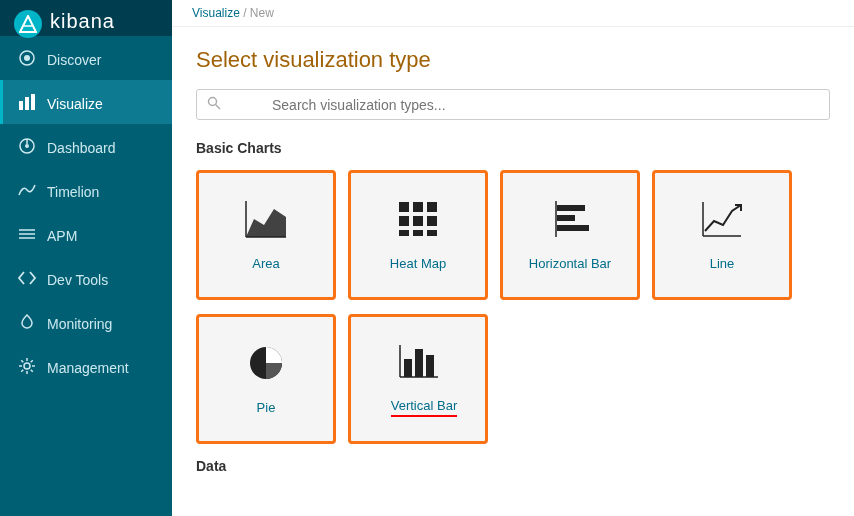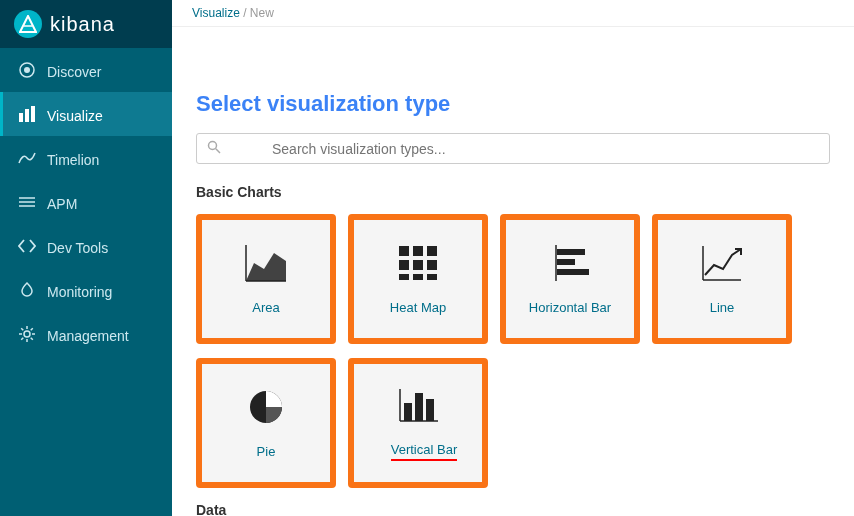--- a/index.html
+++ b/index.html
@@ -9,24 +9,24 @@
     #sidebar {
       width: 172px;
       background: #005f73;
       display: flex;
       flex-direction: column;
       color: white;
       flex-shrink: 0;
     }
     #logo-area {
       display: flex;
-      align-items: center;
+      align-items: flex-start;
       padding: 10px 14px;
       background: #003d4f;
-      height: 48px;
+      height: 36px;
     }
     #logo-icon {
       width: 28px;
       height: 28px;
       background: #00b5c8;
       border-radius: 50%;
       display: flex;
       align-items: center;
       justify-content: center;
       margin-right: 8px;
@@ -78,24 +78,23 @@
       color: #999;
       border-bottom: 1px solid #eee;
       background: white;
     }
     #breadcrumb-bar a { color: #006e8a; text-decoration: none; }
     #content {
       padding: 20px 24px;
     }
     #page-title {
       font-size: 22px;
-      font-weight: 700;
-      color: #3b82f6;
+      font-weight: 400;
+      color: #a16207;
       margin-bottom: 16px;
-      margin-top: 44px;
     }
     #search-box {
       display: flex;
       align-items: center;
       border: 1px solid #ccc;
       border-radius: 3px;
       padding: 6px 10px;
       margin-bottom: 20px;
       width: 100%;
       background: white;
@@ -122,21 +121,21 @@
     .chart-grid {
       display: flex;
       flex-wrap: wrap;
       gap: 12px;
       margin-bottom: 14px;
     }
     .chart-card {
       width: 140px;
       height: 130px;
       background: #f5f5f5;
-      border: 6px solid #f97316;
+      border: 3px solid #f97316;
       border-radius: 4px;
       display: flex;
       flex-direction: column;
       align-items: center;
       justify-content: center;
       cursor: pointer;
       transition: border-color 0.2s;
     }
     .chart-icon {
       font-size: 40px;
@@ -180,20 +179,30 @@
   </div>
   <div class="nav-item active">
     <div class="nav-icon">
       <svg width="18" height="18" viewBox="0 0 18 18">
         <rect x="1" y="8" width="4" height="9" fill="currentColor"></rect>
         <rect x="7" y="4" width="4" height="13" fill="currentColor"></rect>
         <rect x="13" y="1" width="4" height="16" fill="currentColor"></rect>
       </svg>
     </div>
     <span>Visualize</span>
+  </div>
+  <div class="nav-item">
+    <div class="nav-icon">
+      <svg width="18" height="18" viewBox="0 0 18 18">
+        <circle cx="9" cy="9" r="7" fill="none" stroke="currentColor" stroke-width="1.5"></circle>
+        <circle cx="9" cy="9" r="2" fill="currentColor"></circle>
+        <line x1="9" y1="2" x2="9" y2="7" stroke="currentColor" stroke-width="1.5"></line>
+      </svg>
+    </div>
+    <span>Dashboard</span>
   </div>
   <div class="nav-item">
     <div class="nav-icon">
       <svg width="18" height="18" viewBox="0 0 18 18">
         <path d="M1 14 Q5 4 9 9 Q13 14 17 4" fill="none" stroke="currentColor" stroke-width="1.5"></path>
       </svg>
     </div>
     <span>Timelion</span>
   </div>
   <div class="nav-item">

